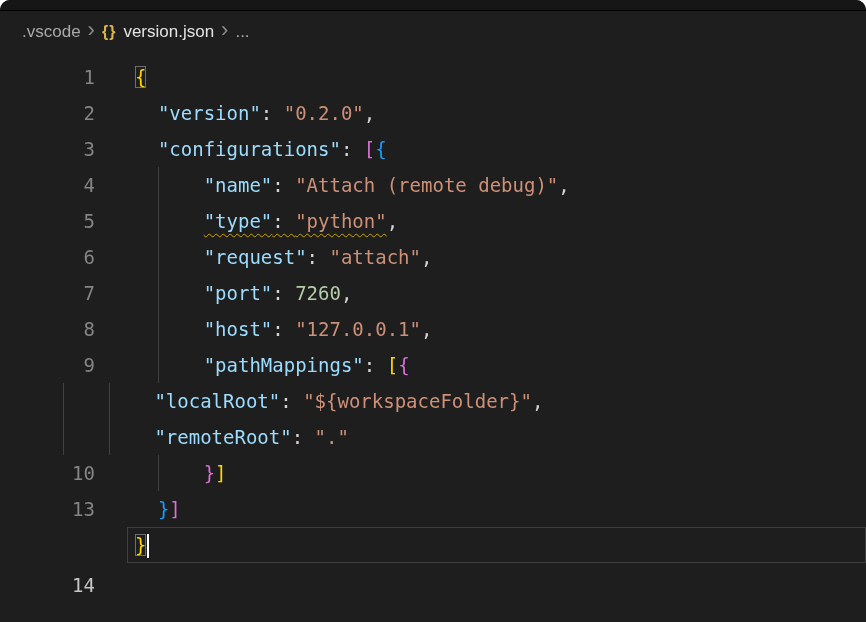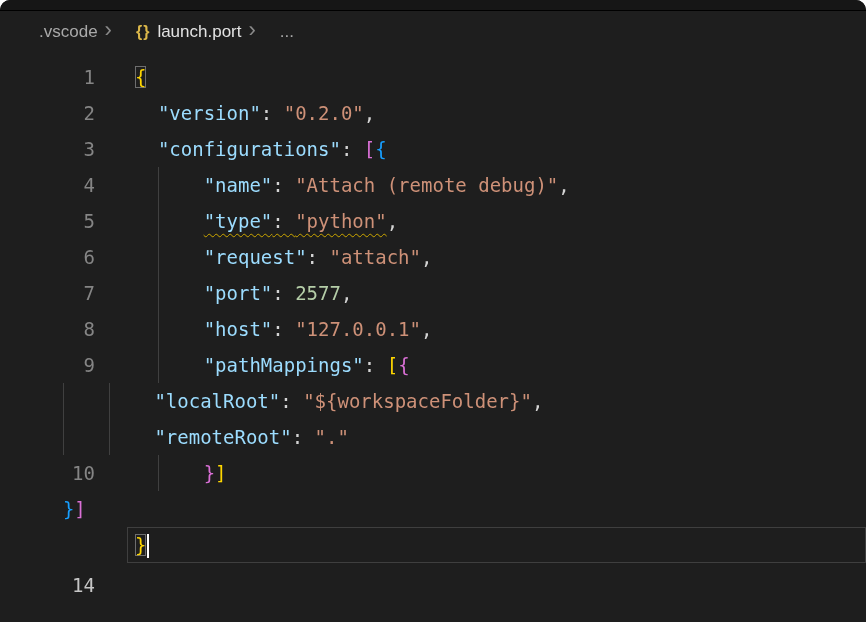--- a/index.html
+++ b/index.html
@@ -19,21 +19,21 @@
   .breadcrumb{
     height:42px;
     display:flex;
     align-items:center;
     padding-left:22px;
     font-size:17px;
     color:var(--breadcrumb-fg,#a9a9a9);
     gap:7px;
     background:var(--bg,#1e1e1e);
   }
-  .bc-item{cursor:pointer;margin-left:17px;}
+  .bc-item{cursor:pointer;}
   .bc-item.file{
     display:flex;align-items:center;gap:7px;
     color:var(--breadcrumb-file-fg,#e3e3e3);
   }
   .bc-sep{
     color:var(--chevron,#8a8a8a);
     font-size:22px;
     line-height:1;
     transform:translateY(-2px);
   }
@@ -102,21 +102,21 @@
 <body>
 
 <div class="window">
   <div class="topstrip"></div>
 
   <div class="breadcrumb">
     <span class="bc-item">.vscode</span>
     <span class="bc-sep">›</span>
     <span class="bc-item file">
       <span class="json-icon">{}</span>
-      <span>launch.port</span>
+      <span>version.json</span>
     </span>
     <span class="bc-sep">›</span>
     <span class="bc-item">...</span>
   </div>
 
   <div class="editor">
     <div id="code-area">
         <div class="line">
           <div class="gutter">1</div>
           <div class="gap"></div>
@@ -143,21 +143,21 @@
           <div class="code"><span class="guide" style="left: calc(2ch + 8px);"></span><span class="tk plain">      </span><span class="tk key sq">"type"</span><span class="tk punc sq">: </span><span class="tk str sq">"python"</span><span class="tk punc">,</span></div>
         </div>
         <div class="line">
           <div class="gutter">6</div>
           <div class="gap"></div>
           <div class="code"><span class="guide" style="left: calc(2ch + 8px);"></span><span class="tk plain">      </span><span class="tk key">"request"</span><span class="tk punc">: </span><span class="tk str">"attach"</span><span class="tk punc">,</span></div>
         </div>
         <div class="line">
           <div class="gutter">7</div>
           <div class="gap"></div>
-          <div class="code"><span class="guide" style="left: calc(2ch + 8px);"></span><span class="tk plain">      </span><span class="tk key">"port"</span><span class="tk punc">: </span><span class="tk num">2577</span><span class="tk punc">,</span></div>
+          <div class="code"><span class="guide" style="left: calc(2ch + 8px);"></span><span class="tk plain">      </span><span class="tk key">"port"</span><span class="tk punc">: </span><span class="tk num">7260</span><span class="tk punc">,</span></div>
         </div>
         <div class="line">
           <div class="gutter">8</div>
           <div class="gap"></div>
           <div class="code"><span class="guide" style="left: calc(2ch + 8px);"></span><span class="tk plain">      </span><span class="tk key">"host"</span><span class="tk punc">: </span><span class="tk str">"127.0.0.1"</span><span class="tk punc">,</span></div>
         </div>
         <div class="line">
           <div class="gutter">9</div>
           <div class="gap"></div>
           <div class="code"><span class="guide" style="left: calc(2ch + 8px);"></span><span class="tk plain">      </span><span class="tk key">"pathMappings"</span><span class="tk punc">: </span><span class="tk b1">[</span><span class="tk b2">{</span></div>
@@ -169,20 +169,21 @@
         <div class="line">
           <div class="gap"></div>
           <div class="code"><span class="guide" style="left: calc(2ch + 8px);"></span><span class="guide" style="left: calc(6ch + 8px);"></span><span class="tk plain">          </span><span class="tk key">"remoteRoot"</span><span class="tk punc">: </span><span class="tk str">"."</span></div>
         </div>
         <div class="line">
           <div class="gutter">10</div>
           <div class="gap"></div>
           <div class="code"><span class="guide" style="left: calc(2ch + 8px);"></span><span class="tk plain">      </span><span class="tk b2">}</span><span class="tk b1">]</span></div>
         </div>
         <div class="line">
+          <div class="gutter">13</div>
           <div class="gap"></div>
           <div class="code"><span class="tk plain">  </span><span class="tk b3">}</span><span class="tk b2">]</span></div>
         </div>
         <div class="line current">
           <div class="gutter">14</div>
           <div class="gap"></div>
           <div class="code"><span class="tk b1 match">}</span><span class="cursor"></span></div>
         </div>
       </div>
   </div>

